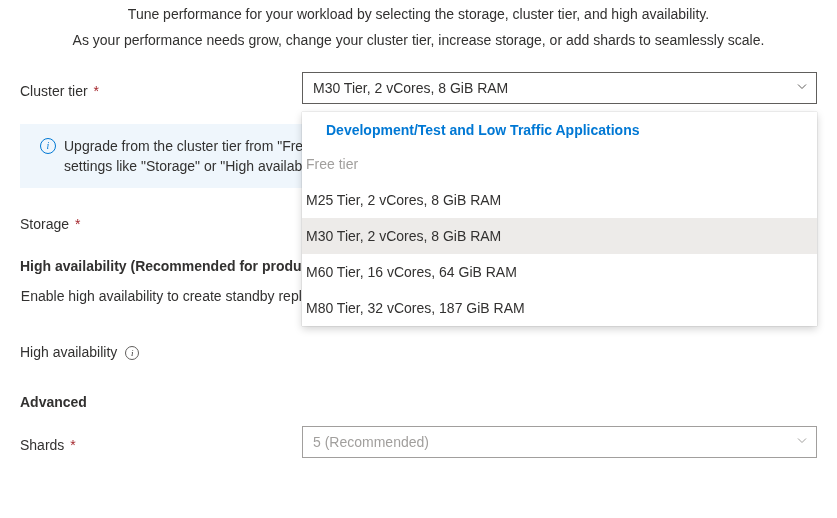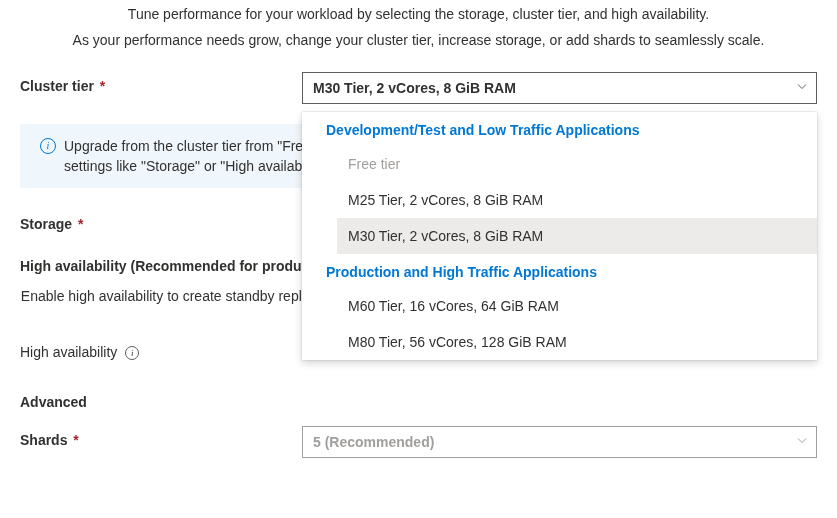--- a/index.html
+++ b/index.html
@@ -12,23 +12,22 @@
     background: #fff;
     width: 837px;
     height: 518px;
     position: relative;
     overflow: hidden;
   }
   .content { padding: 0 20px; }
   .desc-line { margin: 4px 0 6px 0; line-height: 20px; text-align: center; }
   .row {
     display: flex;
-    align-items: flex-start;
+    align-items: center;
     margin-top: 22px;
-    font-weight: bold;
   }
   .label-col {
     width: 282px;
     flex: 0 0 282px;
     padding-top: 6px;
   }
   .field-col {
     flex: 1;
     min-width: 0;
     position: relative;
@@ -108,23 +107,22 @@
     background: #fff;
     box-shadow: 0 3px 8px rgba(0,0,0,0.18), 0 0 1px rgba(0,0,0,0.3);
     z-index: 50;
   }
   .dropdown .group-header {
     color: #0078d4;
     font-weight: 600;
     padding: 10px 12px 8px 24px;
   }
   .dropdown .opt {
-    padding: 10px 11px;
+    padding: 10px 4px;
     cursor: pointer;
-    margin-left: 35px;
   }
   .dropdown .opt.disabled {
     color: #a19f9d;
     cursor: default;
   }
   .dropdown .opt.selected {
     background: #edebe9;
   }
 </style>
 </head>
@@ -192,16 +190,15 @@
       </div>
     </div>
   </div>
 </div>
 
 <div class="dropdown">
   <div class="group-header">Development/Test and Low Traffic Applications</div>
   <div class="opt disabled">Free tier</div>
   <div class="opt">M25 Tier, 2 vCores, 8 GiB RAM</div>
   <div class="opt selected">M30 Tier, 2 vCores, 8 GiB RAM</div>
-  <div class="group-header">Production and High Traffic Applications</div>
   <div class="opt">M60 Tier, 16 vCores, 64 GiB RAM</div>
-  <div class="opt">M80 Tier, 56 vCores, 128 GiB RAM</div>
+  <div class="opt">M80 Tier, 32 vCores, 187 GiB RAM</div>
 </div>
 
 </body></html>

